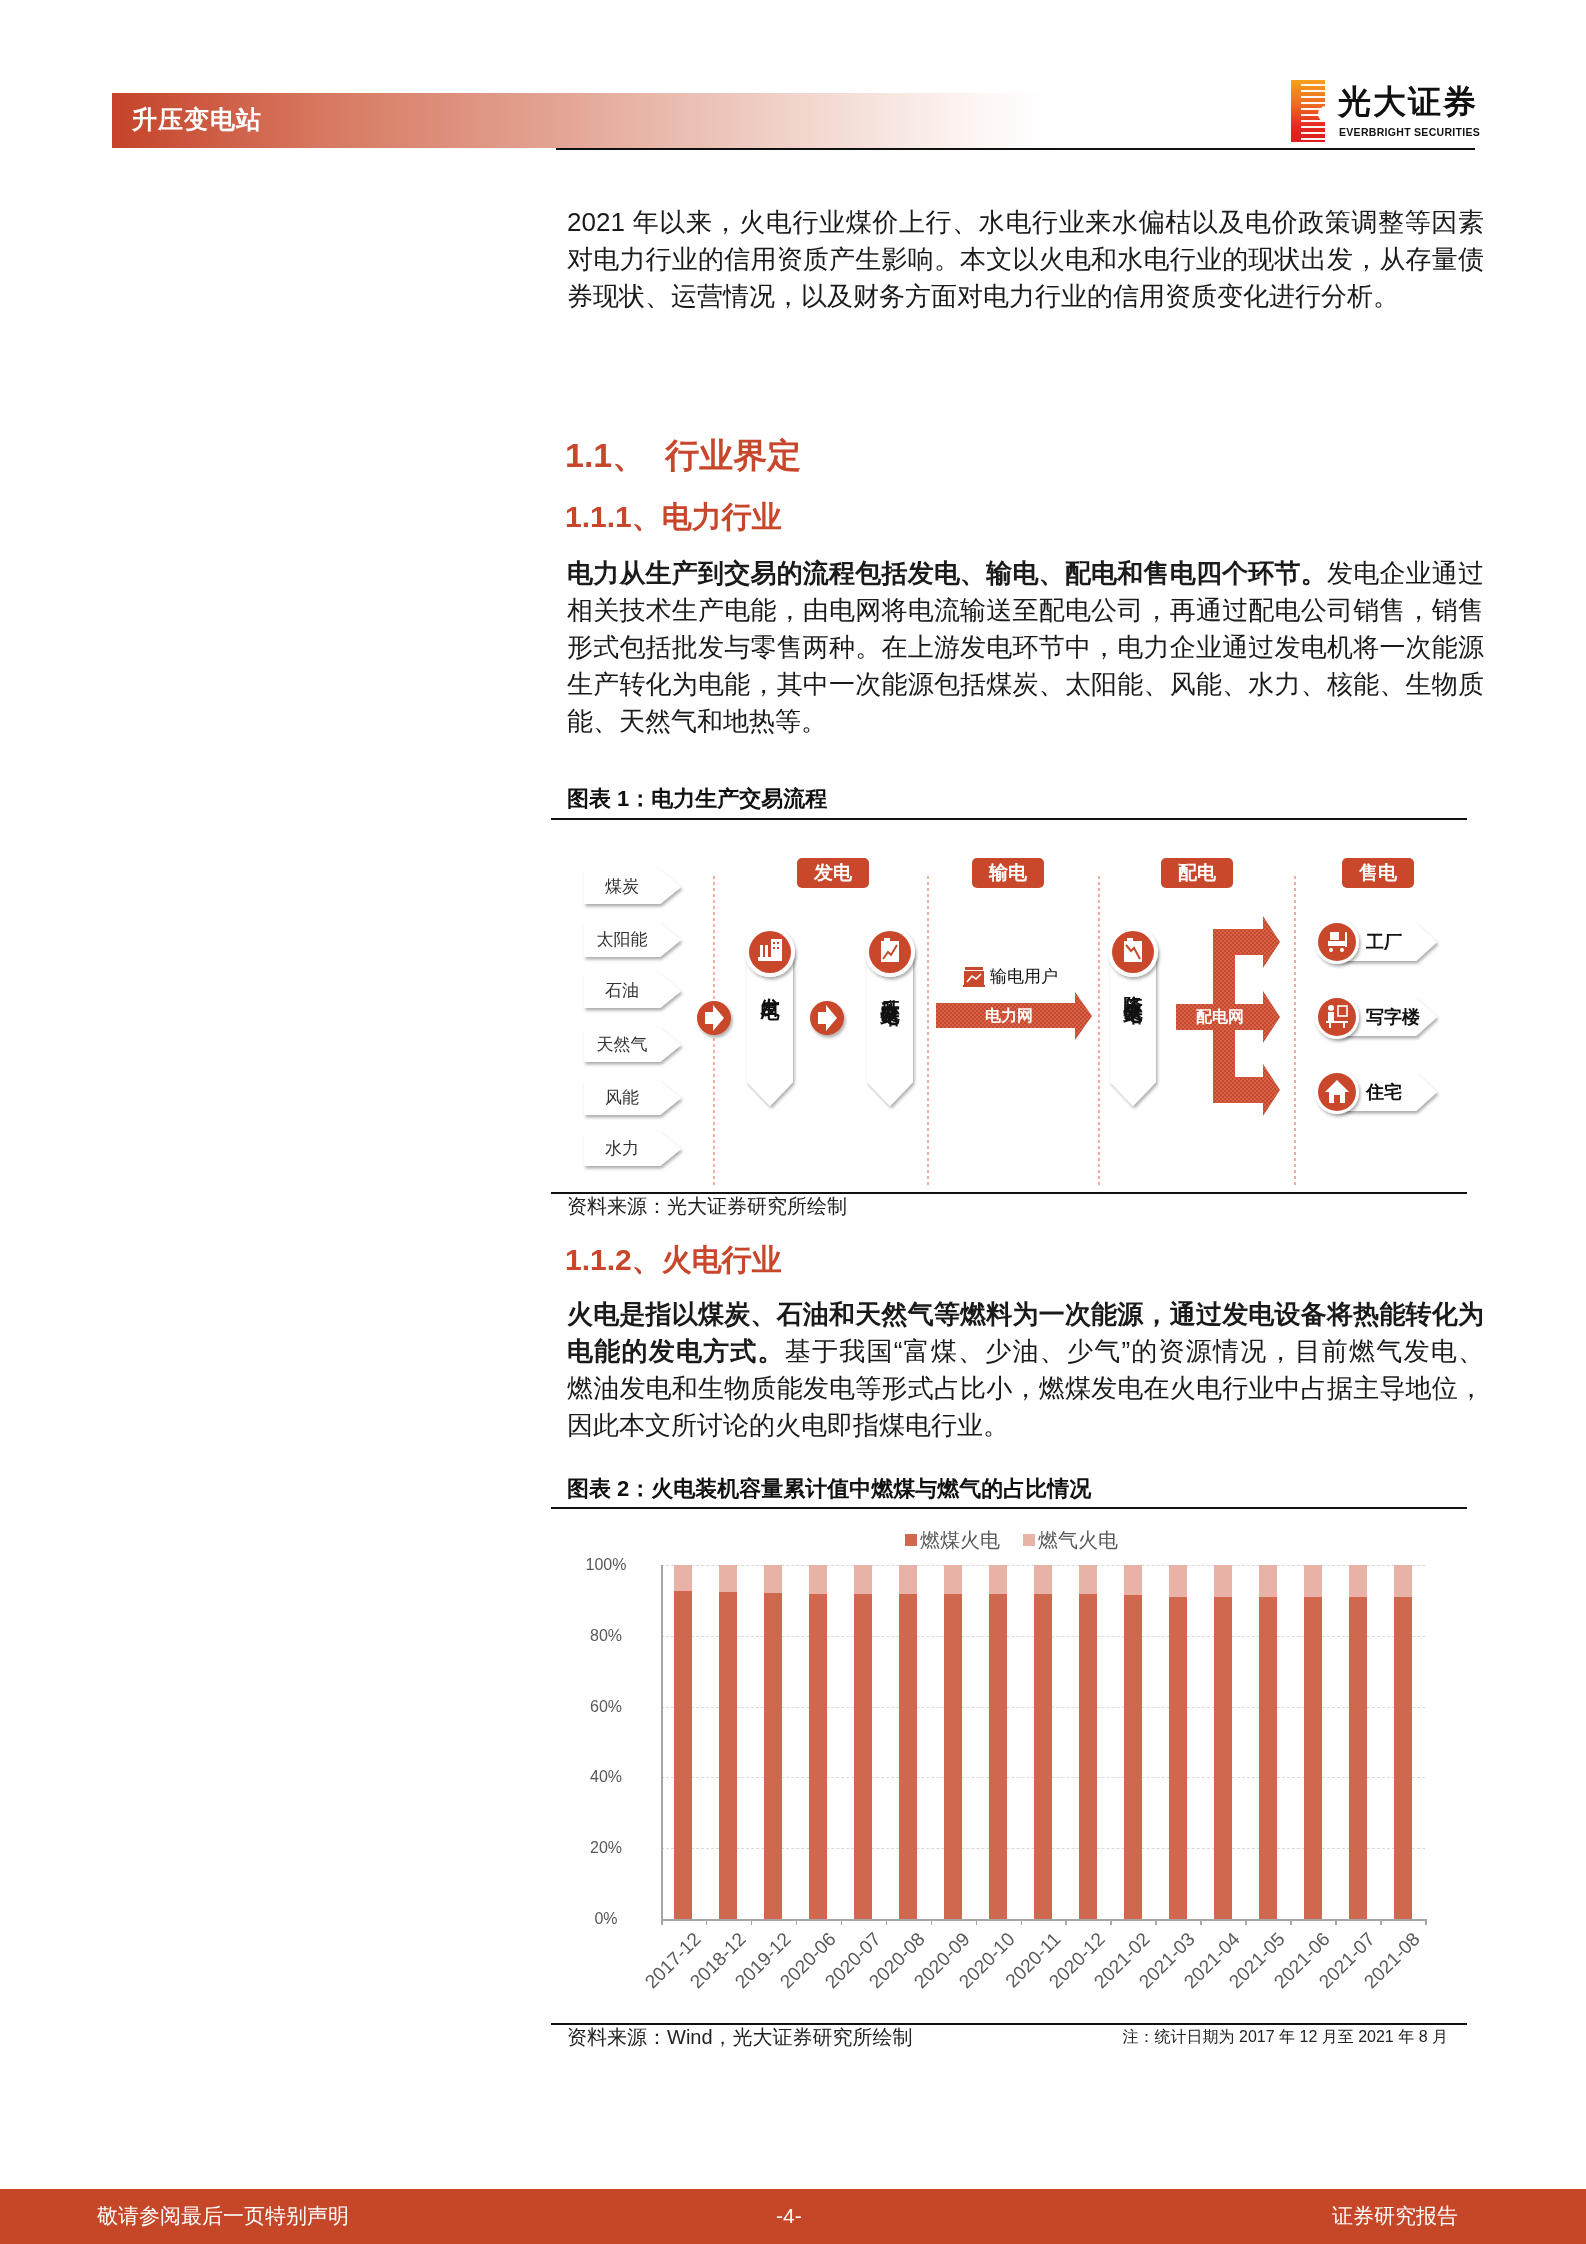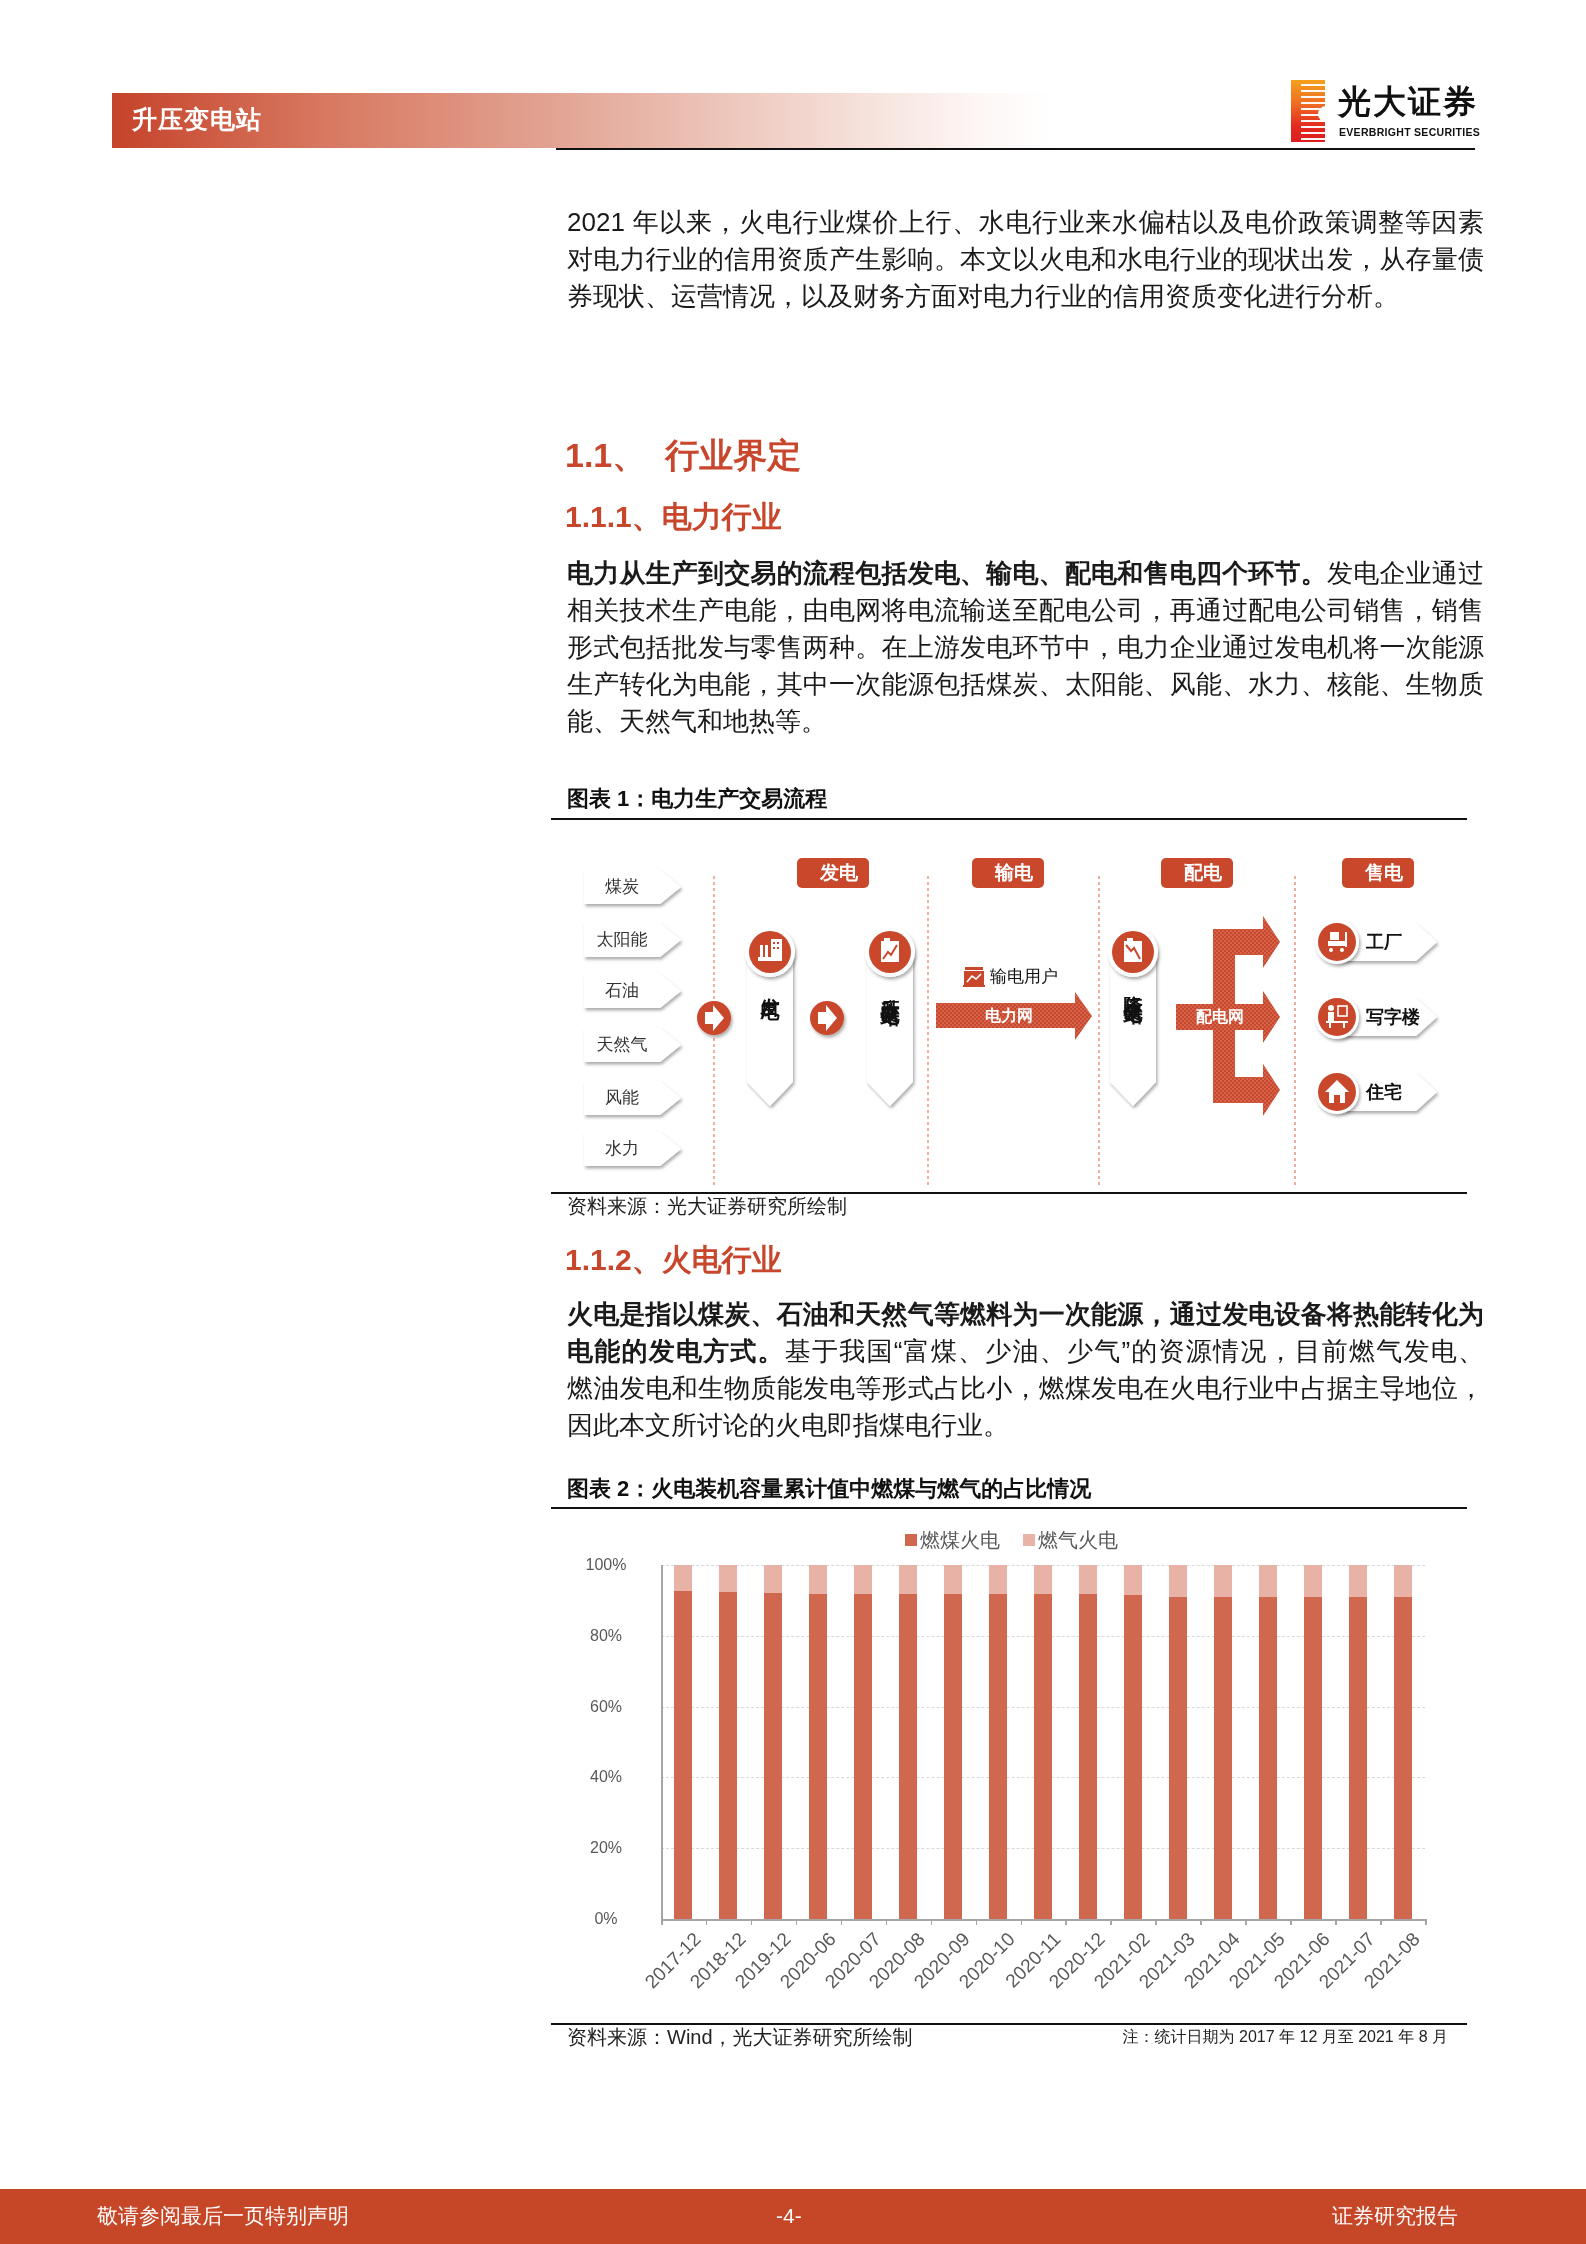--- a/index.html
+++ b/index.html
@@ -27,21 +27,21 @@
   .h2{left:565px;top:434px;font-size:34px;line-height:42px;color:#c8462b;font-weight:bold;white-space:pre;}
   .h3{left:565px;font-size:30px;line-height:38px;color:#c8462b;font-weight:bold;white-space:pre;}
   .fig-title{left:567px;font-size:22px;line-height:30px;font-weight:bold;color:#111;white-space:pre;}
   .rule{left:551px;width:916px;background:#111;}
   .src{left:567px;font-size:20px;line-height:22px;color:#222;white-space:pre;}
   .note{right:138px;font-size:16px;line-height:22px;color:#222;white-space:pre;}
   
   .flow-svg{position:absolute;left:550px;top:830px;width:930px;height:360px;}
   .fl{position:absolute;text-align:center;white-space:nowrap;}
   .src-lbl{width:76px;height:24px;line-height:24px;font-size:17px;color:#333;}
-  .stage-lbl{width:72px;height:30px;line-height:30px;font-size:19px;font-weight:bold;color:#fff;margin-left:6px;}
+  .stage-lbl{width:72px;height:30px;line-height:30px;font-size:19px;font-weight:bold;color:#fff;}
   .vtext{writing-mode:vertical-rl;font-size:19px;font-weight:bold;color:#111;letter-spacing:2px;line-height:24px;width:24px;}
   .grid-lbl{color:#fff;font-weight:bold;font-size:16px;line-height:22px;}
   .cons-lbl{font-size:18px;font-weight:bold;color:#111;line-height:24px;text-align:left;}
   .tu-lbl{font-size:17px;color:#111;line-height:22px;text-align:left;}
   
   #chart{position:absolute;left:0;top:0;width:0;height:0;}
   .gl{position:absolute;height:0;border-top:1.5px dashed #d9d9d9;}
   .yl{position:absolute;width:80px;text-align:center;font-size:16px;line-height:24px;color:#595959;}
   .bar{position:absolute;}
   .xw{position:absolute;width:0;height:0;}

